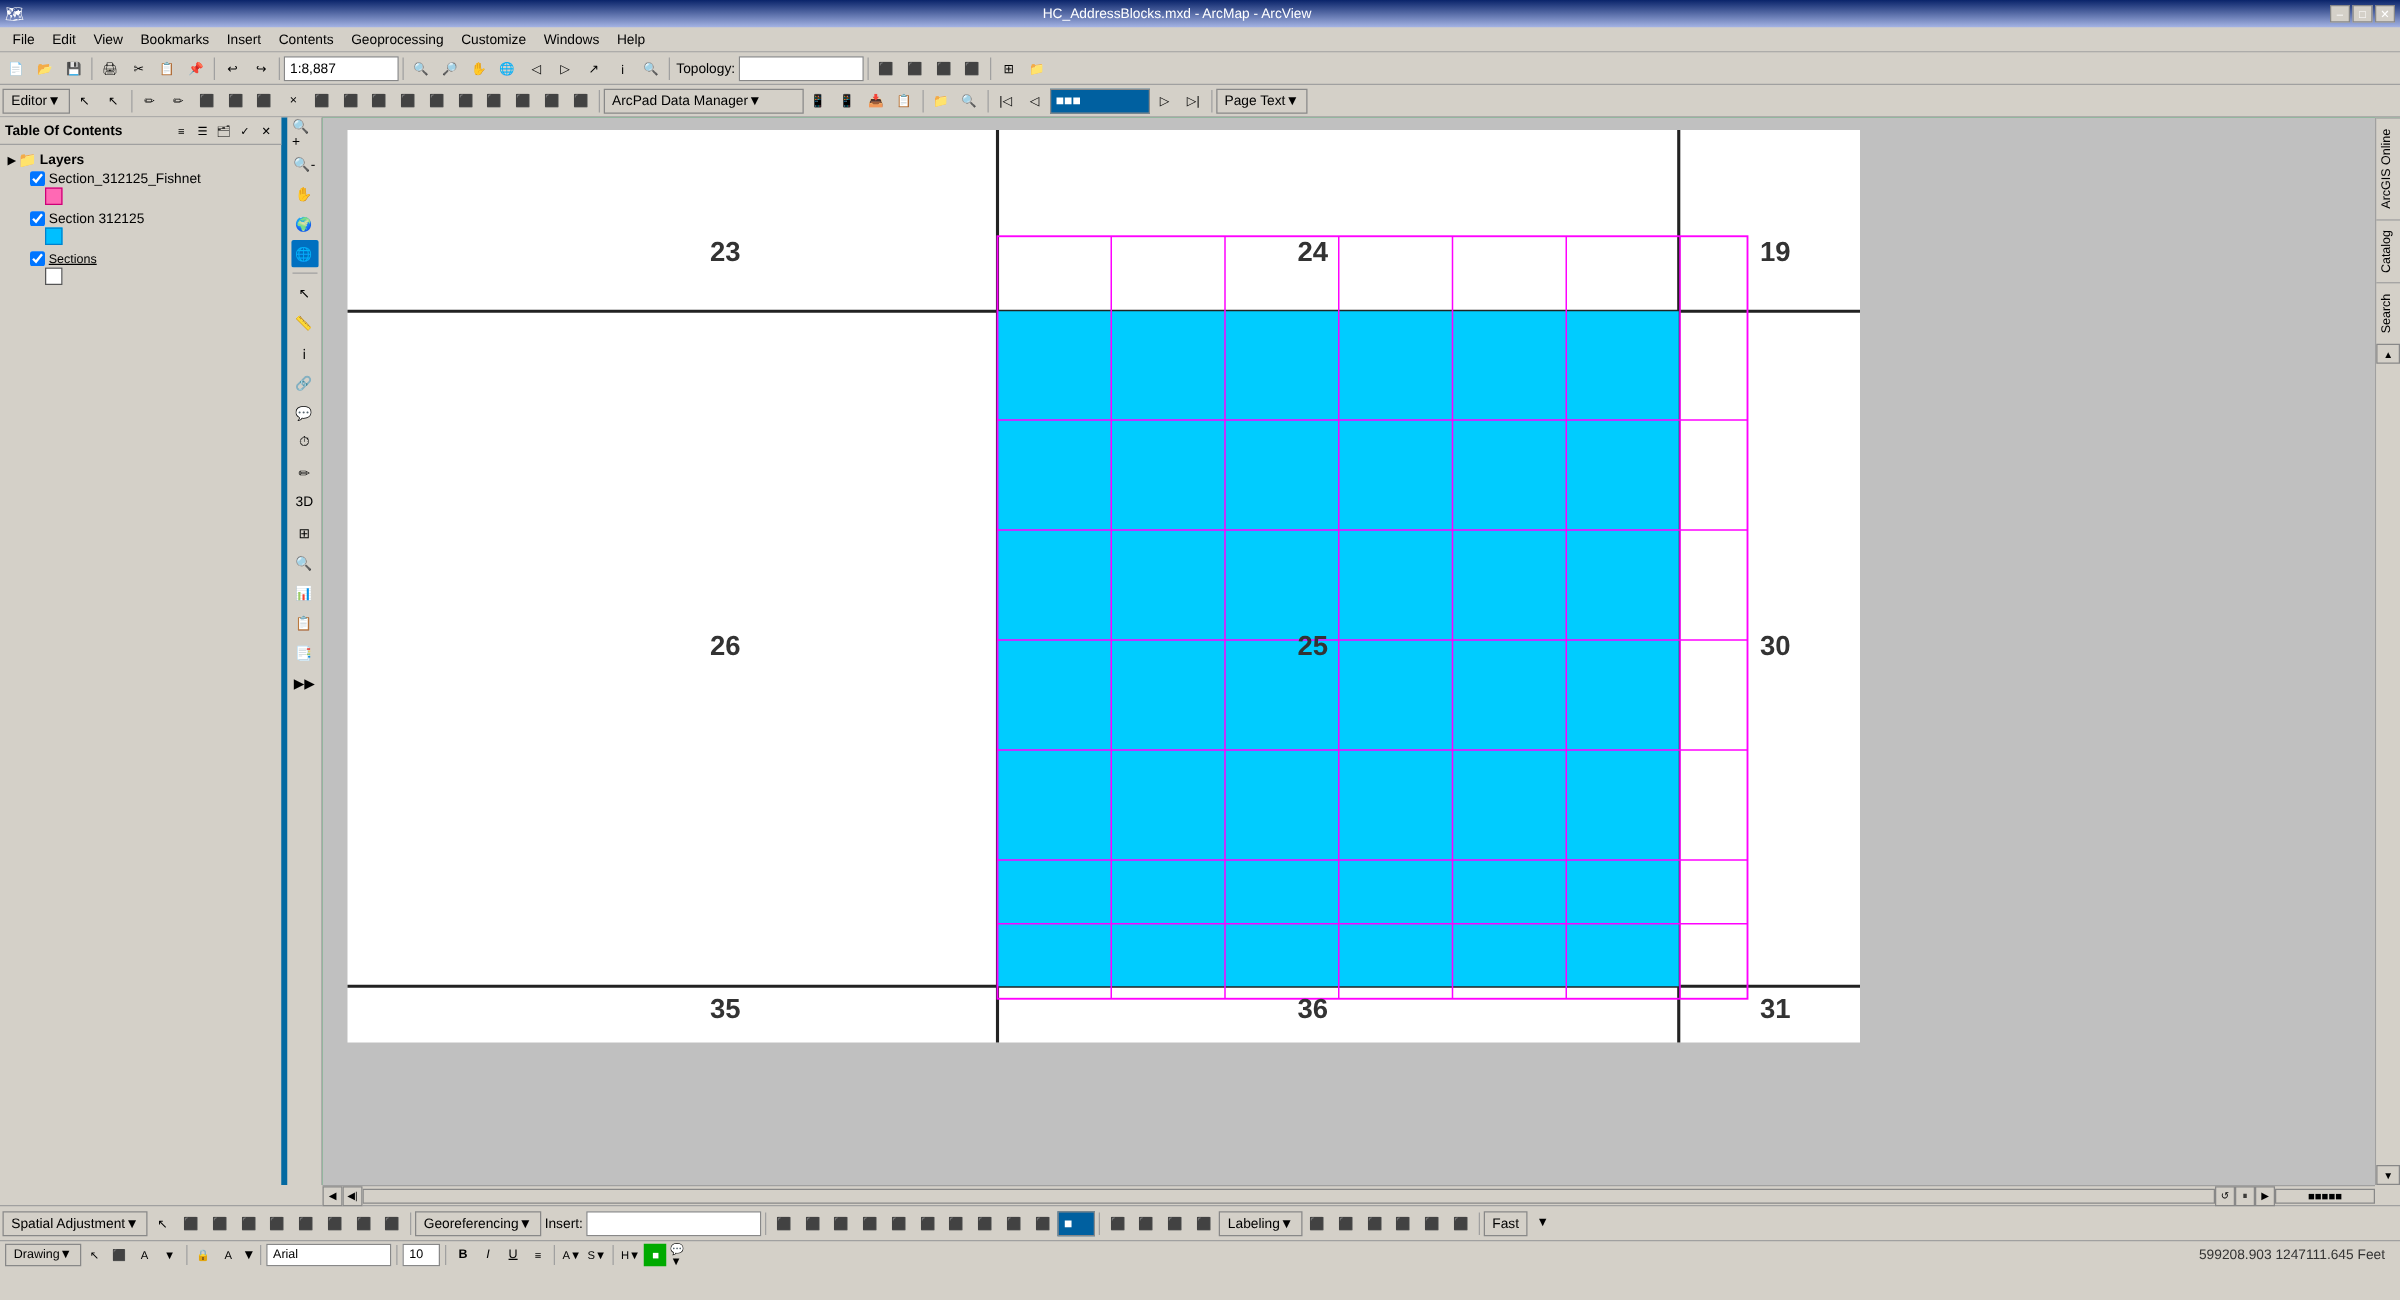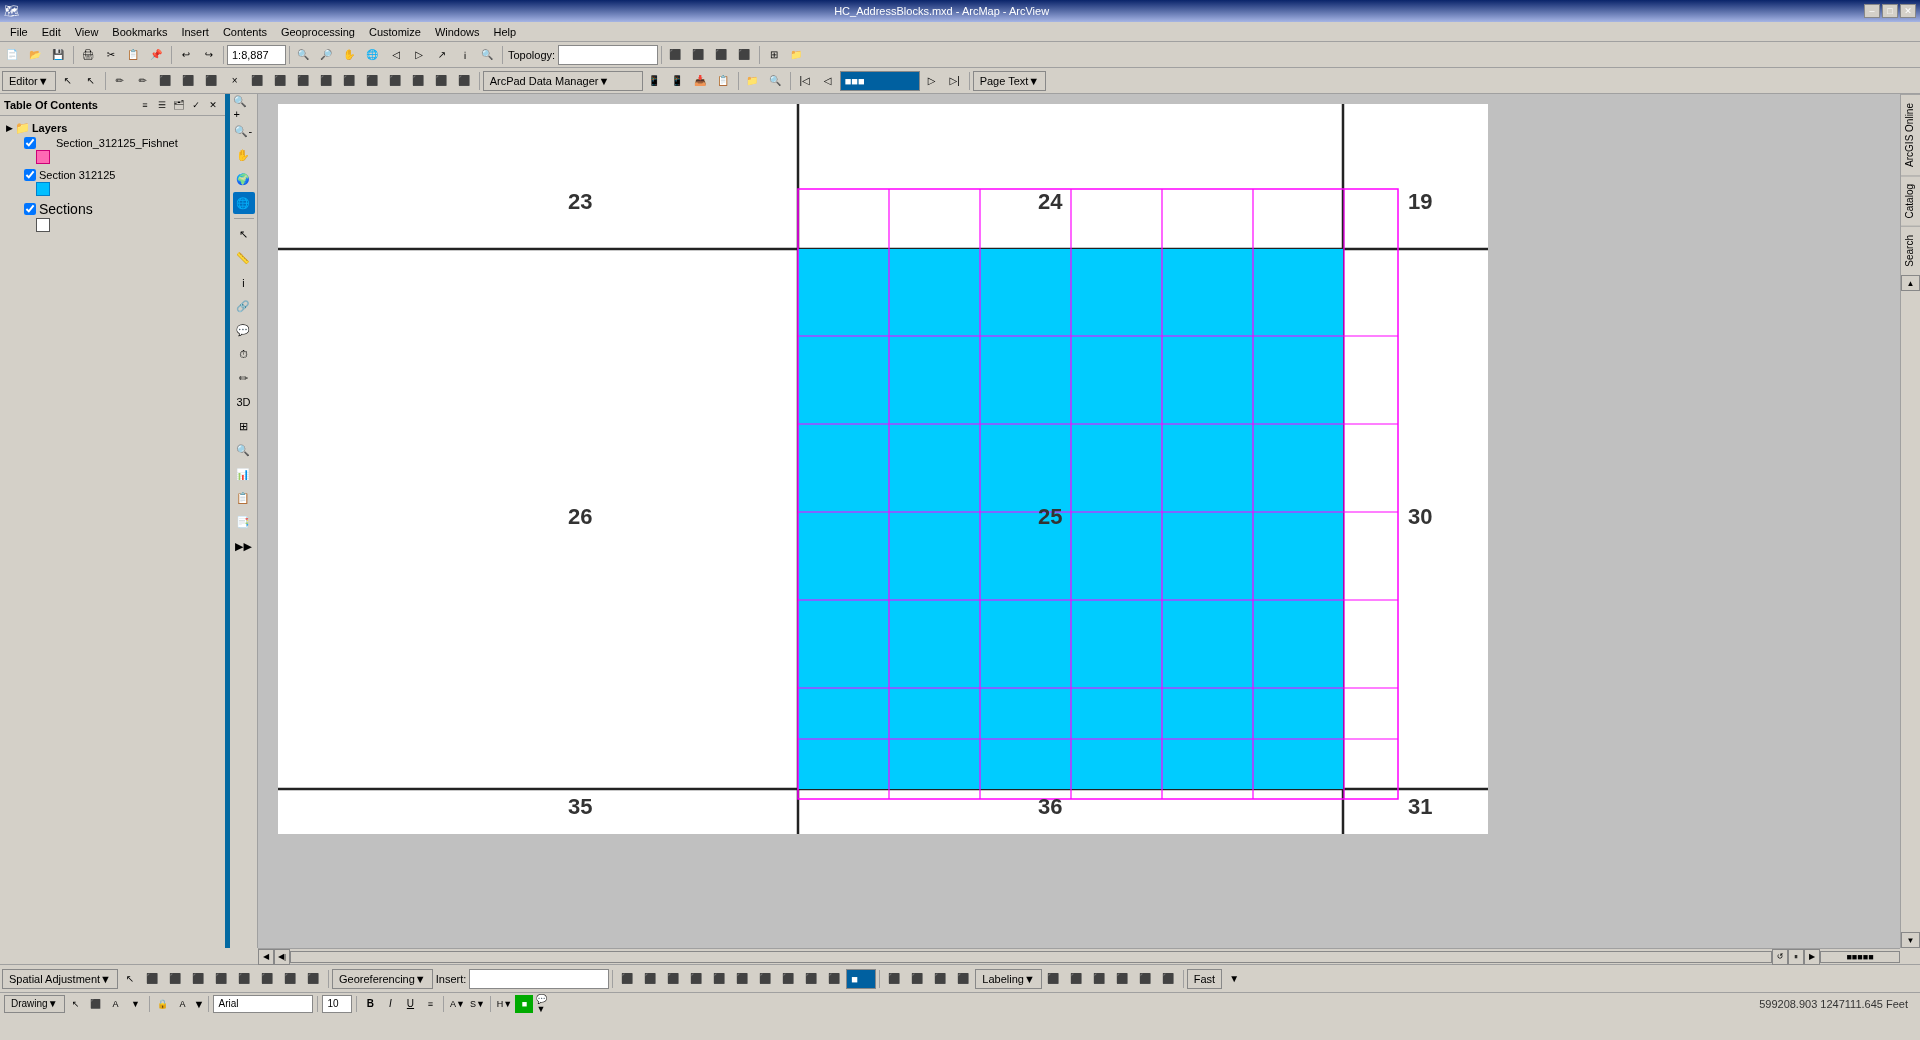--- a/index.html
+++ b/index.html
@@ -218,21 +218,21 @@
   <div class="toolbar-separator"></div>
   <div class="toolbar-btn" title="Print">🖨</div>
   <div class="toolbar-btn" title="Cut">✂</div>
   <div class="toolbar-btn" title="Copy">📋</div>
   <div class="toolbar-btn" title="Paste">📌</div>
   <div class="toolbar-separator"></div>
   <div class="toolbar-btn" title="Undo">↩</div>
   <div class="toolbar-btn" title="Redo">↪</div>
   <div class="toolbar-separator"></div>
 
-  <div class="toolbar-dropdown" style="width:59px;">1:8,887</div>
+  <div class="toolbar-dropdown" style="width:92px;">1:8,887</div>
   <div class="toolbar-separator"></div>
 
   <div class="toolbar-btn">🔍</div>
   <div class="toolbar-btn">🔎</div>
   <div class="toolbar-btn">✋</div>
   <div class="toolbar-btn">🌐</div>
   <div class="toolbar-btn">◁</div>
   <div class="toolbar-btn">▷</div>
   <div class="toolbar-btn">↗</div>
   <div class="toolbar-btn">ℹ</div>
@@ -306,39 +306,39 @@
     </div>
     <div id="toc-content" style="padding:4px; overflow-y:auto; flex:1;">
 
       <div class="layer-group">
         <div class="layer-item" style="display:flex; align-items:center; gap:2px;">
           <span style="font-size:9px;">▶</span>
           <span style="font-size:12px;">📁</span>
           <span style="font-size:11px; font-weight:bold;">Layers</span>
         </div>
 
-        <div class="layer-item indent" style="margin-left:18px; display:flex; align-items:flex-start; gap:20px;">
+        <div class="layer-item indent" style="margin-left:18px; display:flex; align-items:flex-start; gap:3px;">
           <input type="checkbox" checked="" class="layer-checkbox" style="">
           <span style="font-size:11px;">Section_312125_Fishnet</span>
         </div>
         <div style="margin-left:32px; display:flex; align-items:center; gap:3px;">
           <div style="width:14px; height:14px; background:#ff69b4; border:1px solid #cc0077;"></div>
         </div>
 
         <div class="layer-item indent" style="margin-left:18px; display:flex; align-items:center; gap:3px; margin-top:4px;">
           <input type="checkbox" checked="" class="layer-checkbox" style="">
           <span style="font-size:11px;">Section 312125</span>
         </div>
         <div style="margin-left:32px; display:flex; align-items:center; gap:3px;">
           <div style="width:14px; height:14px; background:#00bfff; border:1px solid #0080cc;"></div>
         </div>
 
         <div class="layer-item indent" style="margin-left:18px; display:flex; align-items:center; gap:3px; margin-top:4px;">
           <input type="checkbox" checked="" class="layer-checkbox" style="">
-          <span style="font-size:14px;">Sections</span>
+          <span style="font-size:10px;text-decoration:underline;">Sections</span>
         </div>
         <div style="margin-left:32px; display:flex; align-items:center; gap:3px;">
           <div style="width:14px; height:14px; background:white; border:1px solid #555;"></div>
         </div>
       </div>
     </div>
   </div>
 
   <div id="left-tools" style="width:28px; background:#d4d0c8; border-right:1px solid #a0a0a0; display:flex; flex-direction:column; align-items:center; padding:2px 0; gap:2px;">
     <div class="vtool-btn">🔍+</div>

